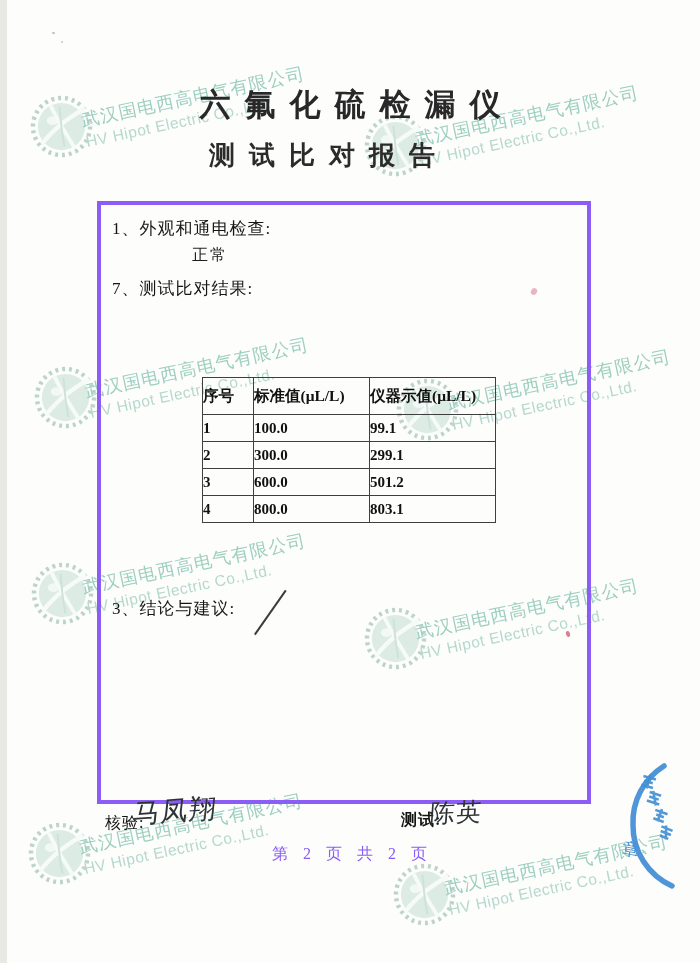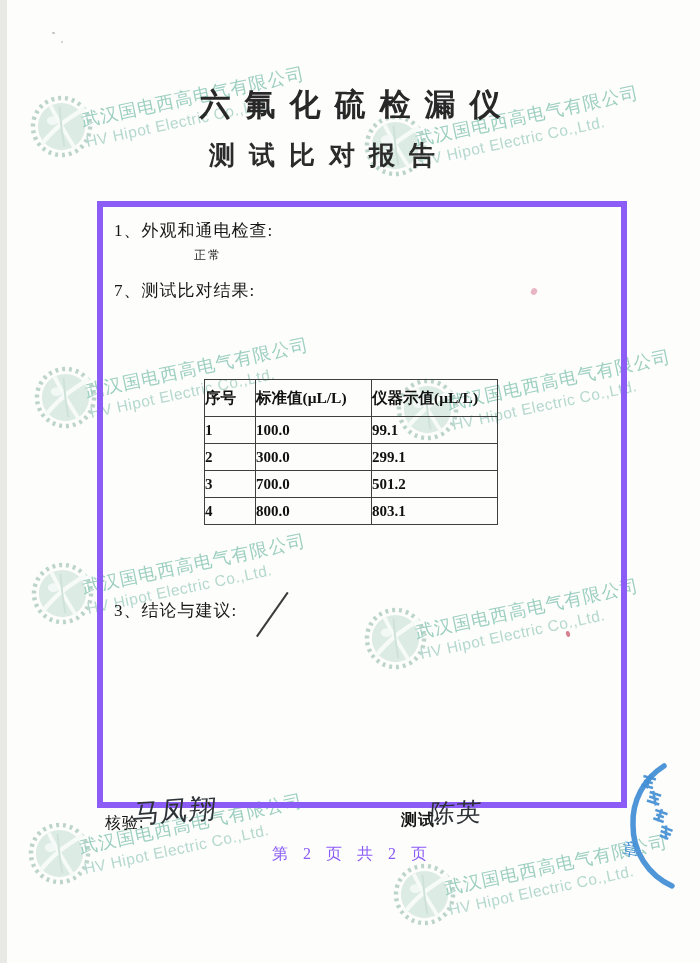--- a/index.html
+++ b/index.html
@@ -29,25 +29,25 @@
   }
   .title2{
     position:absolute;left:0;top:138px;width:644px;text-align:center;z-index:2;
     font-family:"Liberation Sans","DejaVu Sans",sans-serif;font-weight:bold;
     font-size:26px;letter-spacing:14px;text-indent:14px;color:#2b2b2b;
   }
 
   
   .content-box{
     position:absolute;left:97px;top:201px;width:486px;height:595px;
-    border:6px solid #8b5cf6;z-index:2;background:transparent;padding-left:32px;
+    border:4px solid #8b5cf6;z-index:2;background:transparent;
   }
   .item{position:absolute;font-size:17px;color:#161616;letter-spacing:1px;}
   .item1{left:11px;top:12px;}
-  .item1-value{position:absolute;left:91px;top:40px;font-size:12px;letter-spacing:2px;}
+  .item1-value{position:absolute;left:91px;top:40px;font-size:16px;letter-spacing:2px;}
   .item2{left:11px;top:72px;}
   .item3{left:11px;top:392px;}
   .slash-mark{
     position:absolute;left:153px;top:429px;width:54px;height:0;
     border-top:2px solid #3c3c3c;transform:rotate(-55deg);transform-origin:0 0;
   }
 
   
   .results-table{
     position:absolute;left:101px;top:172px;border-collapse:collapse;
@@ -230,21 +230,21 @@
         <td>100.0</td>
         <td>99.1</td>
       </tr>
       <tr>
         <td>2</td>
         <td>300.0</td>
         <td>299.1</td>
       </tr>
       <tr>
         <td>3</td>
-        <td>700.0</td>
+        <td>600.0</td>
         <td>501.2</td>
       </tr>
       <tr>
         <td>4</td>
         <td>800.0</td>
         <td>803.1</td>
       </tr>
     </tbody>
       </table>
 

